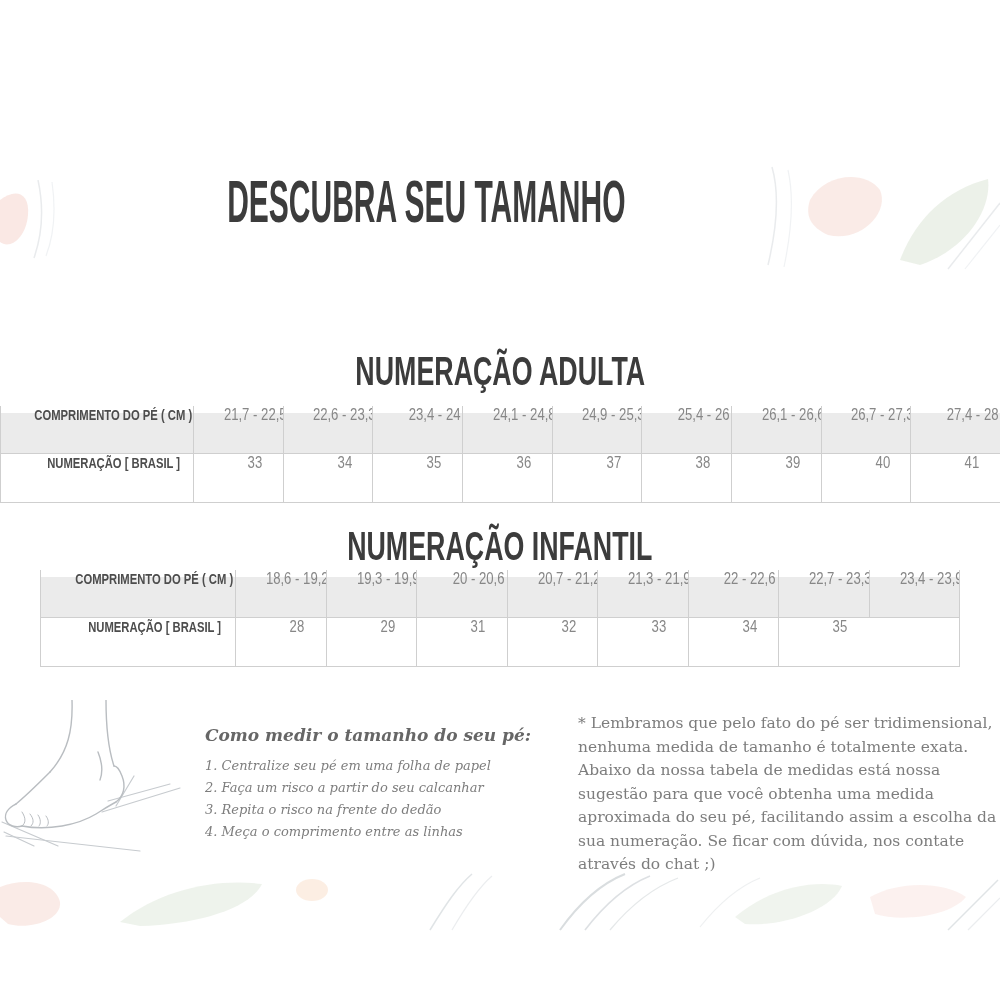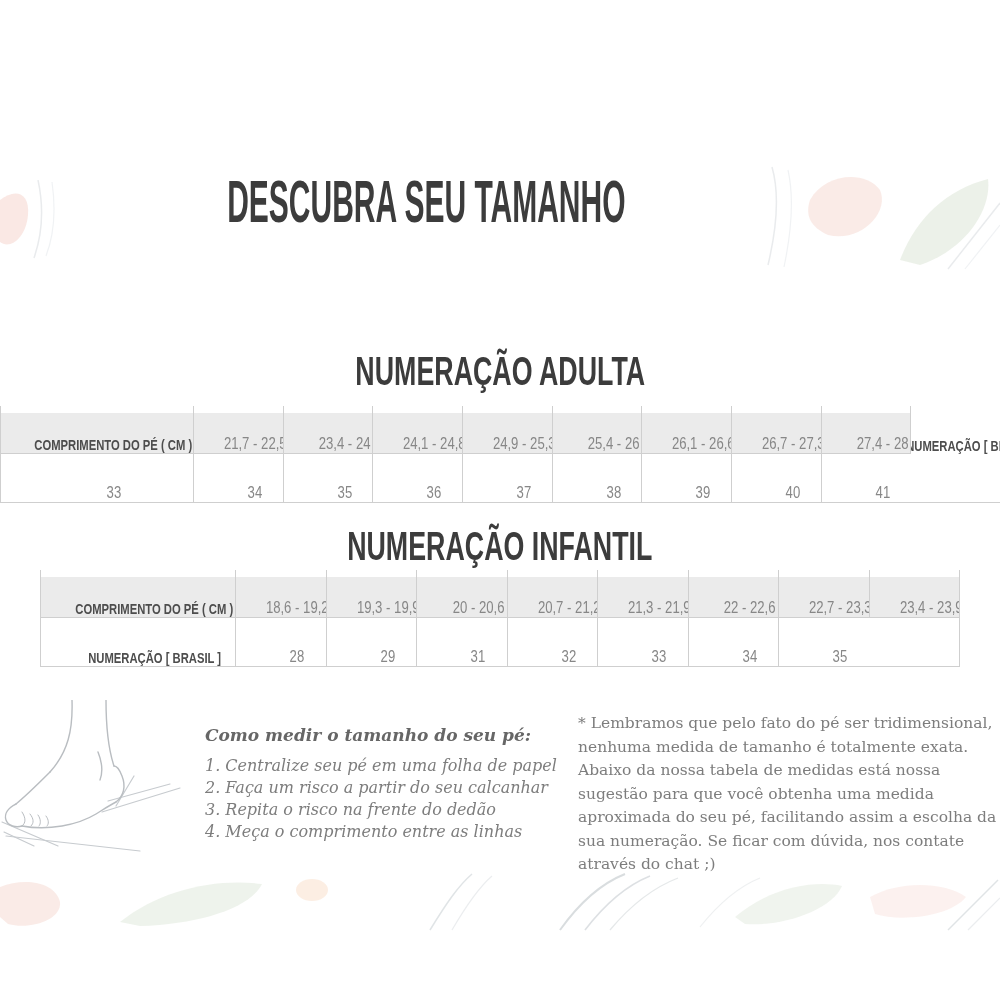--- a/index.html
+++ b/index.html
@@ -19,33 +19,33 @@
   h2.adult { top:351px; }
   h2.kids  { top:526px; }
 
   .size-table { position:absolute; display:grid; grid-auto-rows:48px;
                 border-bottom:1px solid #cfcfcf; }
   .size-table.adult { top:406px; left:0; width:1000px;
                       grid-template-columns:193px repeat(9, 1fr); }
   .size-table.kids  { top:570px; left:40px; width:920px;
                       grid-template-columns:195px repeat(8, 1fr);
                       border-right:1px solid #cfcfcf; }
-  .cell { display:flex; align-items:flex-end; justify-content:center;
+  .cell { display:flex; align-items:flex-start; justify-content:center;
           border-left:1px solid #cfcfcf; overflow:hidden;padding-left:33px; }
   .cell.hdr { background:#ebebeb; border-bottom:1px solid #cfcfcf;
               box-shadow:inset 0 7px 0 0 #ffffff; }
   .cell .lbl { font-size:15px; font-weight:bold; color:#4d4d4d; transform:scaleX(0.75); }
   .cell .val { font-size:16px; color:#878787; transform:scaleX(0.82); }
 
   .foot-wrap { position:absolute; left:0; top:700px; width:196px; height:152px; }
 
   .instructions { position:absolute; left:205px; top:725px; width:365px;
                   font-family:"DejaVu Serif", serif; font-style:italic; color:#7d7d7d; }
   .inst-heading { font-size:17px; font-weight:bold; color:#666666; margin-bottom:10px; }
-  .inst-step { font-size:16px; line-height:22px; }
+  .inst-step { font-size:13px; line-height:22px; }
 
   .disclaimer { position:absolute; left:578px; top:712px; width:420px;
                 font-family:"DejaVu Serif", serif; 
                 font-size:15.5px; line-height:23.5px; color:#7d7d7d; }
 
   .deco { position:absolute; pointer-events:none; }
   .deco-left   { left:0; top:180px; }
   .deco-right  { left:750px; top:165px; }
   .deco-bottom { left:0; top:872px; }
 </style>
@@ -94,20 +94,23 @@
   </h2>
 
   <div class="size-table adult">
     <div class="cell hdr">
         <span class="sqz lbl">COMPRIMENTO DO PÉ ( CM )</span>
       </div>
     <div class="cell hdr">
         <span class="sqz val">21,7 - 22,5</span>
       </div>
     <div class="cell hdr">
+        <span class="sqz val">22,6 - 23,3</span>
+      </div>
+    <div class="cell hdr">
         <span class="sqz val">23,4 - 24</span>
       </div>
     <div class="cell hdr">
         <span class="sqz val">24,1 - 24,8</span>
       </div>
     <div class="cell hdr">
         <span class="sqz val">24,9 - 25,3</span>
       </div>
     <div class="cell hdr">
         <span class="sqz val">25,4 - 26</span>

